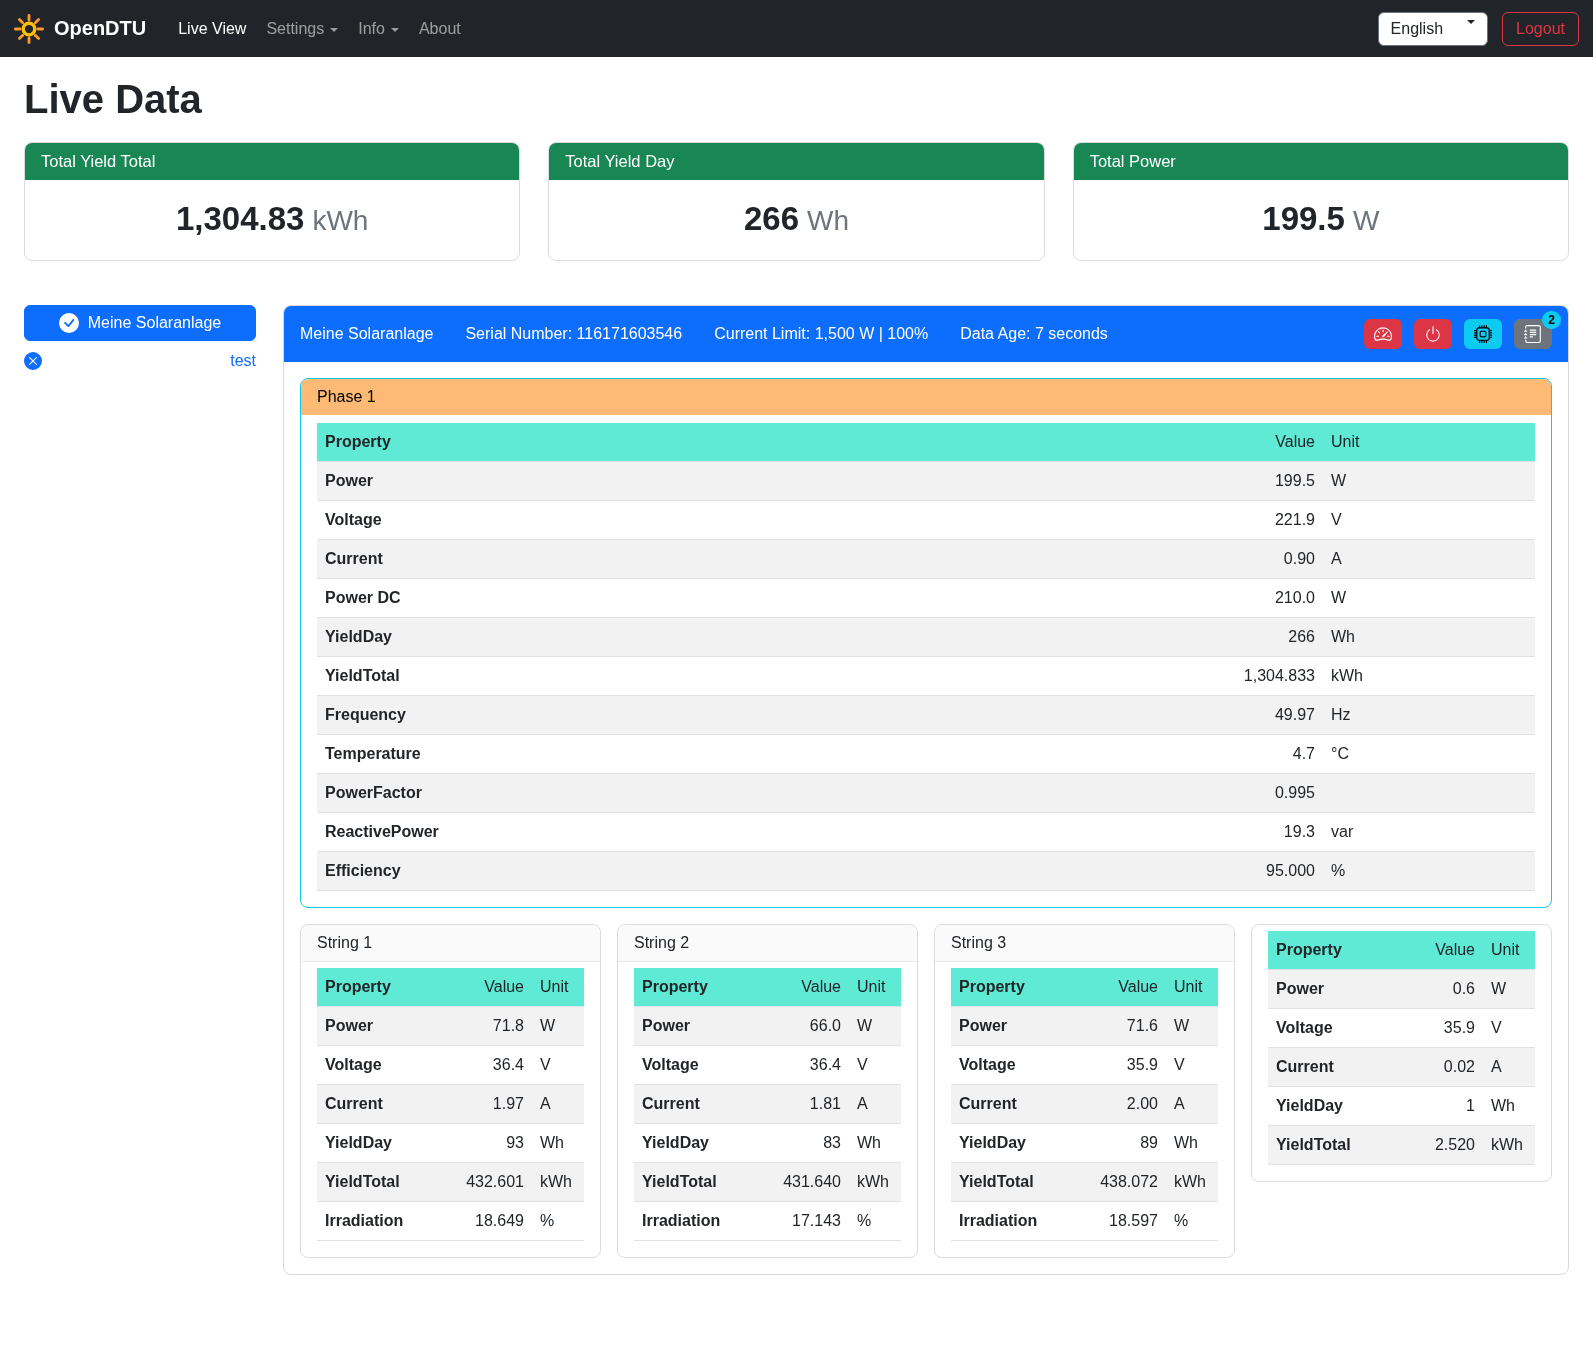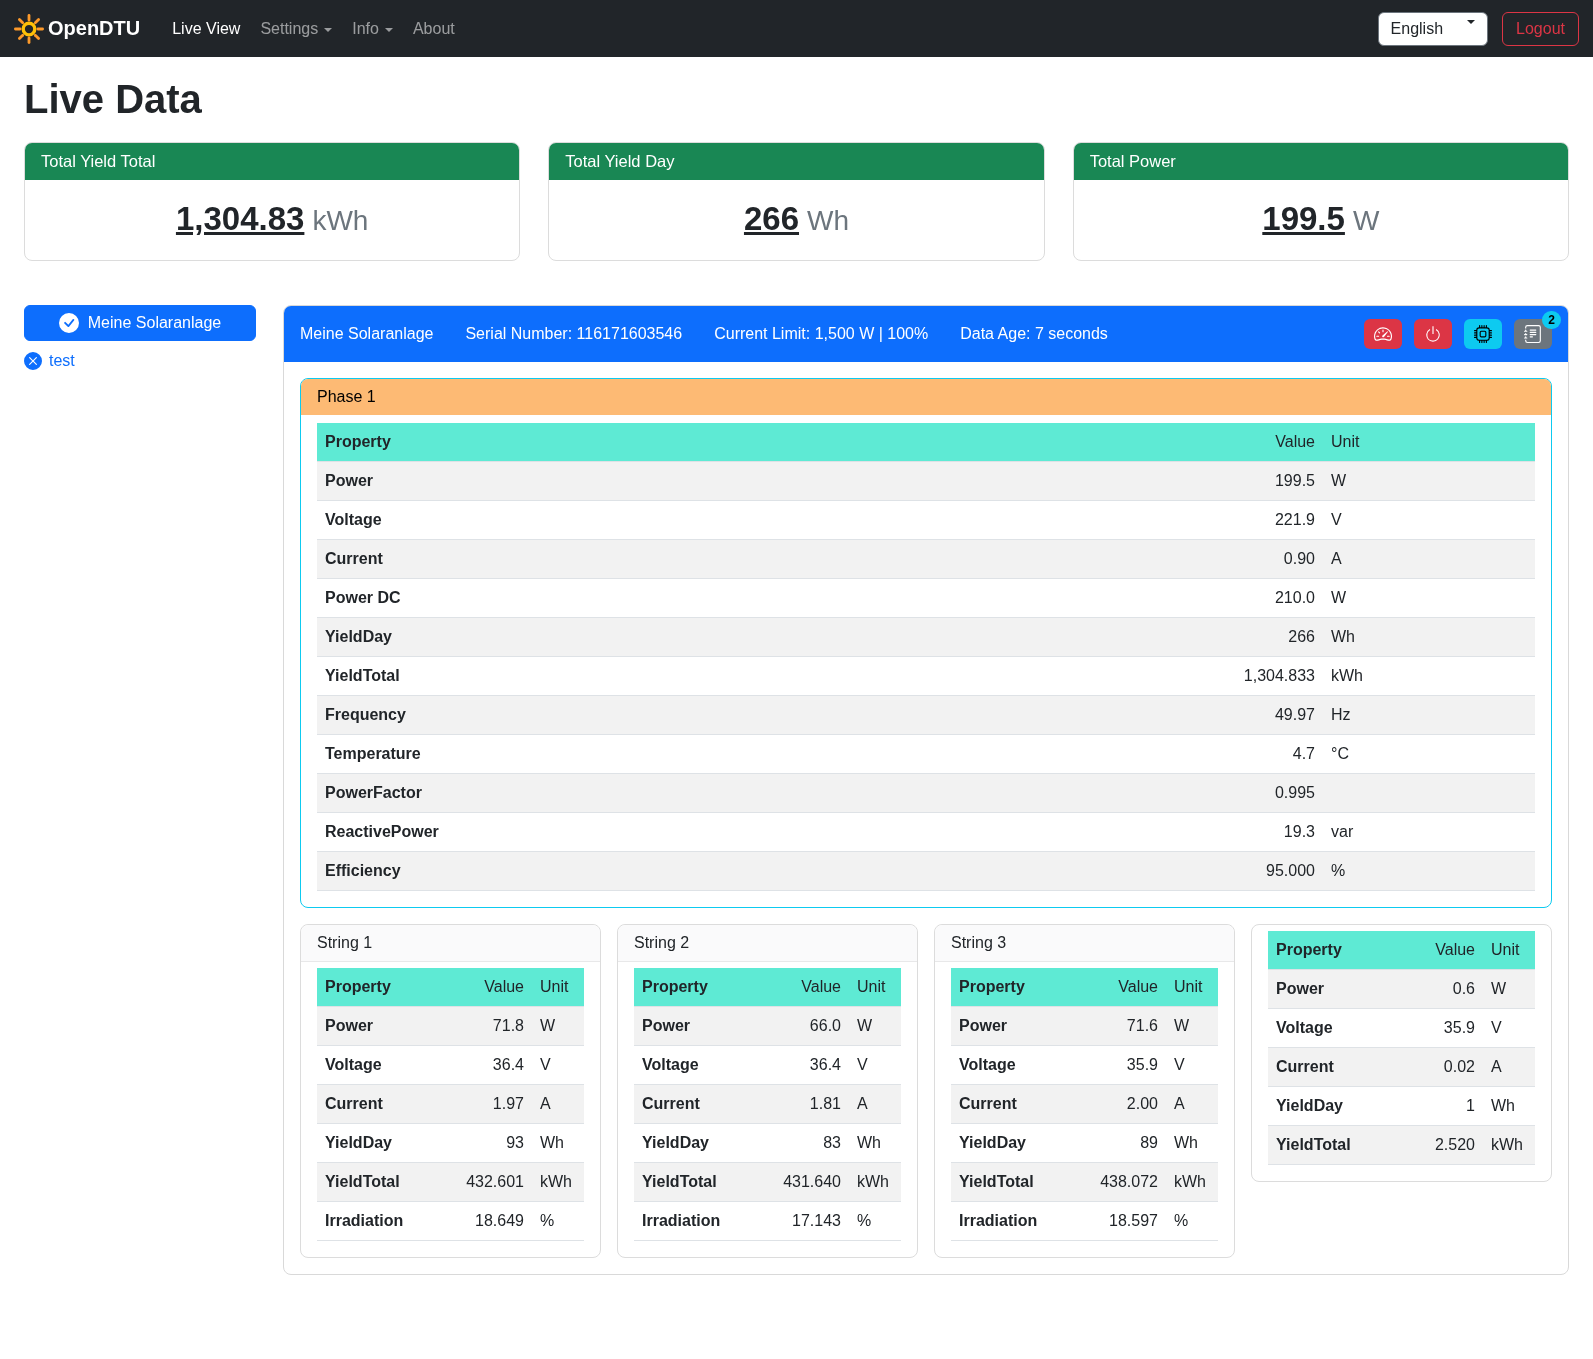--- a/index.html
+++ b/index.html
@@ -1,46 +1,46 @@
 <!DOCTYPE html>
 <html><head>
 <meta charset="utf-8">
 <style>
   * { box-sizing: border-box; margin: 0; padding: 0; }
   body { font-family: "Liberation Sans", sans-serif; background: #fff; color: #212529; }
   .page { width: 1593px; min-height: 1359px; }
 
   
   .navbar { background: #212529; height: 57px; display: flex; align-items: center; padding: 0 14px; }
-  .brand { display: flex; align-items: center; gap: 4px; color: #fff; font-size: 20px; font-weight: 600; margin-right: 22px; cursor: pointer; text-decoration: none; }
+  .brand { display: flex; align-items: center; gap: 10px; color: #fff; font-size: 20px; font-weight: 600; margin-right: 22px; cursor: pointer; text-decoration: none; }
   .nav-links { display: flex; align-items: center; }
   .nav-link { color: rgba(255,255,255,.55); font-size: 16px; padding: 8px 10px; cursor: pointer; text-decoration: none; }
   .nav-link.active { color: #fff; }
   .caret { display: inline-block; width: 0; height: 0; border-left: 4px solid transparent; border-right: 4px solid transparent; border-top: 4px solid; margin-left: 6px; vertical-align: 2px; }
   .nav-right { margin-left: auto; display: flex; align-items: center; gap: 14px; }
   .lang-select { background: #fff; color: #212529; border: 1px solid #6c757d; border-radius: 6px; padding: 7px 12px; font-size: 16px; display: flex; align-items: flex-start; gap: 18px; cursor: pointer; }
   .logout-btn { background: transparent; border: 1px solid #dc3545; color: #dc3545; border-radius: 6px; padding: 7px 13px; font-size: 16px; cursor: pointer; font-family: inherit; }
 
   
   .container { padding: 12px 24px 24px; }
   h1.page-title { font-size: 40px; font-weight: 600; margin: 8px 0 20px; }
 
   
   .cards-row { display: grid; grid-template-columns: repeat(3, 1fr); gap: 28px; margin-bottom: 44px; }
   .metric-card { border: 1px solid #dcdcdc; border-radius: 8px; overflow: hidden; background: #fff; }
   .metric-header { background: #198754; color: #fff; padding: 9px 16px; font-size: 16.5px; }
   .metric-body { text-align: center; padding: 20px 16px 22px; }
-  .metric-value { font-size: 33px; font-weight: 600; text-decoration: underline; }
+  .metric-value { font-size: 33px; font-weight: 600; }
   .metric-unit { font-size: 28px; color: #6c757d; margin-left: 8px; }
 
   
   .content-row { display: flex; gap: 27px; align-items: flex-start; }
   .sidebar { width: 232px; flex: none; }
   .inverter-btn { width: 100%; background: #0d6efd; border: 1px solid #0d6efd; color: #fff; border-radius: 6px; padding: 7px 10px; font-size: 16px; display: flex; align-items: center; justify-content: center; gap: 9px; cursor: pointer; font-family: inherit; }
-  .sidebar-secondary { margin-top: 11px; display: flex; align-items: center; justify-content: flex-start; gap: 7px; color: #0d6efd; font-size: 16px; cursor: pointer; }
+  .sidebar-secondary { margin-top: 11px; display: flex; align-items: center; justify-content: space-between; gap: 7px; color: #0d6efd; font-size: 16px; cursor: pointer; }
 
   
   .main-panel { flex: 1; border: 1px solid #d9d9d9; border-radius: 8px; background: #fff; }
   .panel-header { background: #0d6efd; color: #fff; border-radius: 7px 7px 0 0; padding: 13px 16px; display: flex; align-items: center; font-size: 16px; }
   .panel-header-info { display: flex; gap: 32px; align-items: center; }
   .panel-actions { margin-left: auto; display: flex; gap: 12px; }
   .icon-btn { width: 38px; height: 30px; border-radius: 6px; border: none; display: flex; align-items: center; justify-content: center; cursor: pointer; position: relative; }
   .icon-btn.danger { background: #dc3545; }
   .icon-btn.info { background: #0dcaf0; }
   .icon-btn.secondary { background: #6c757d; }

